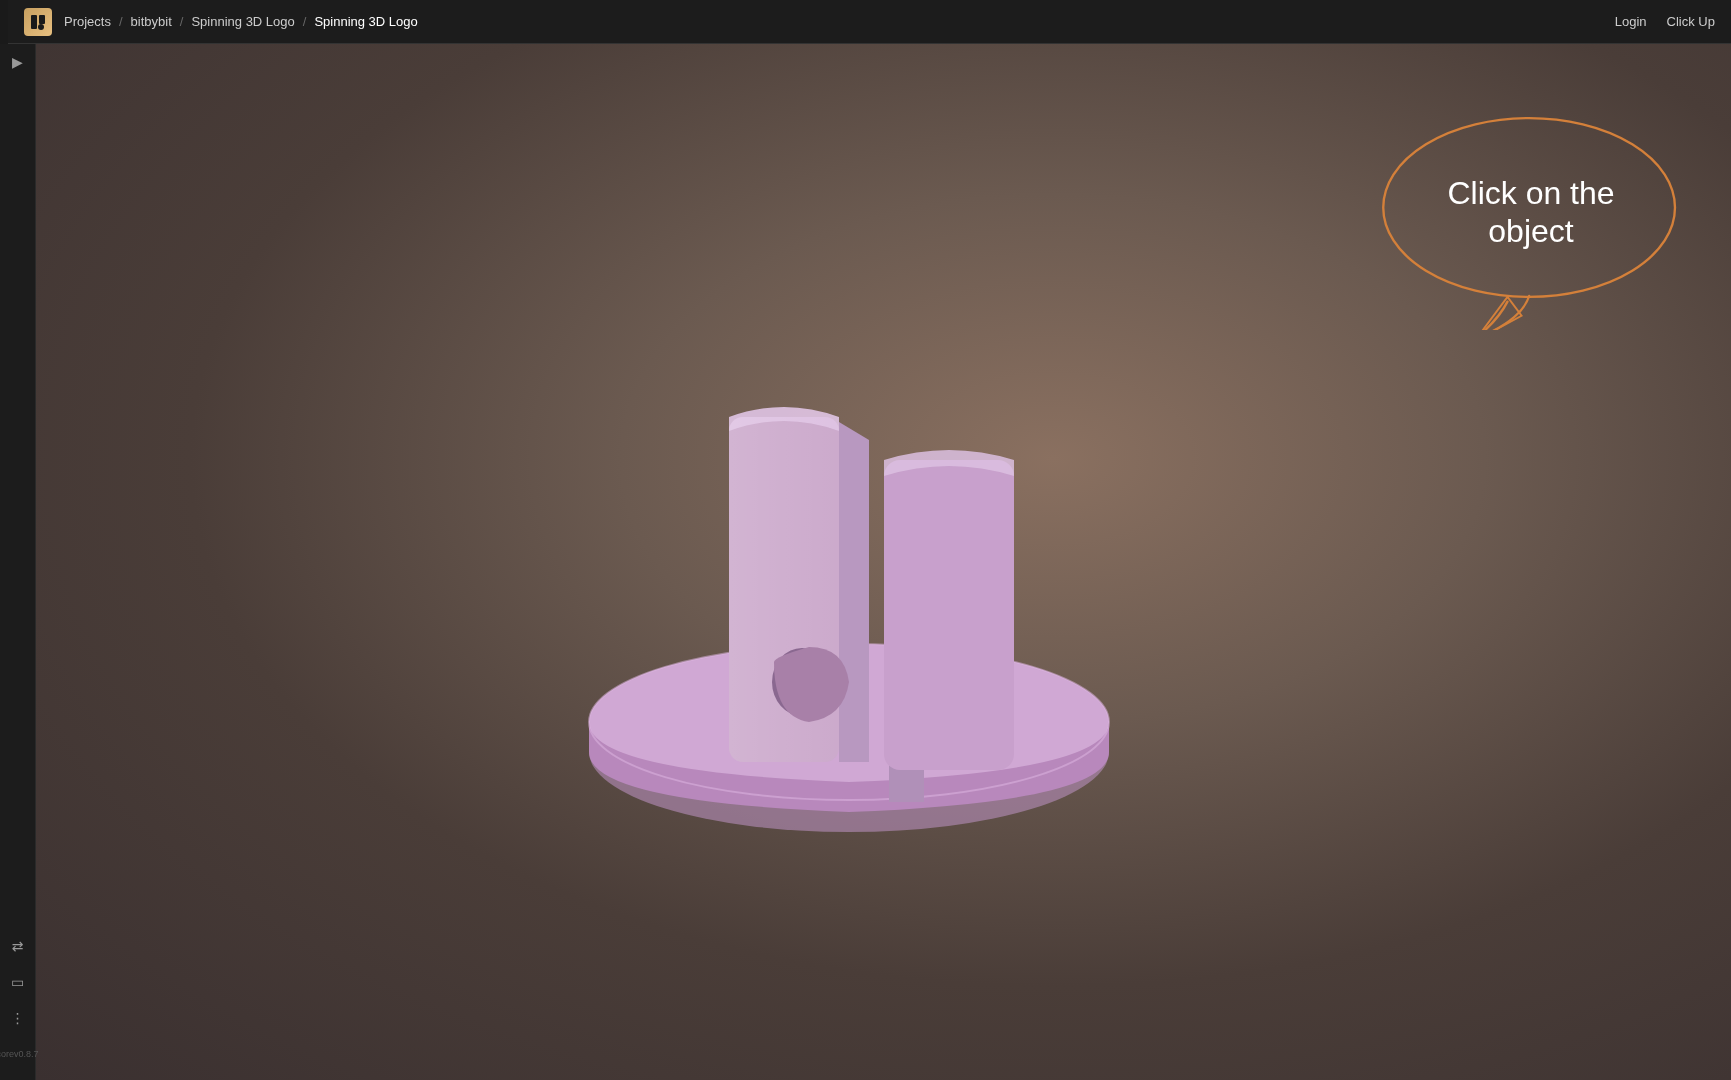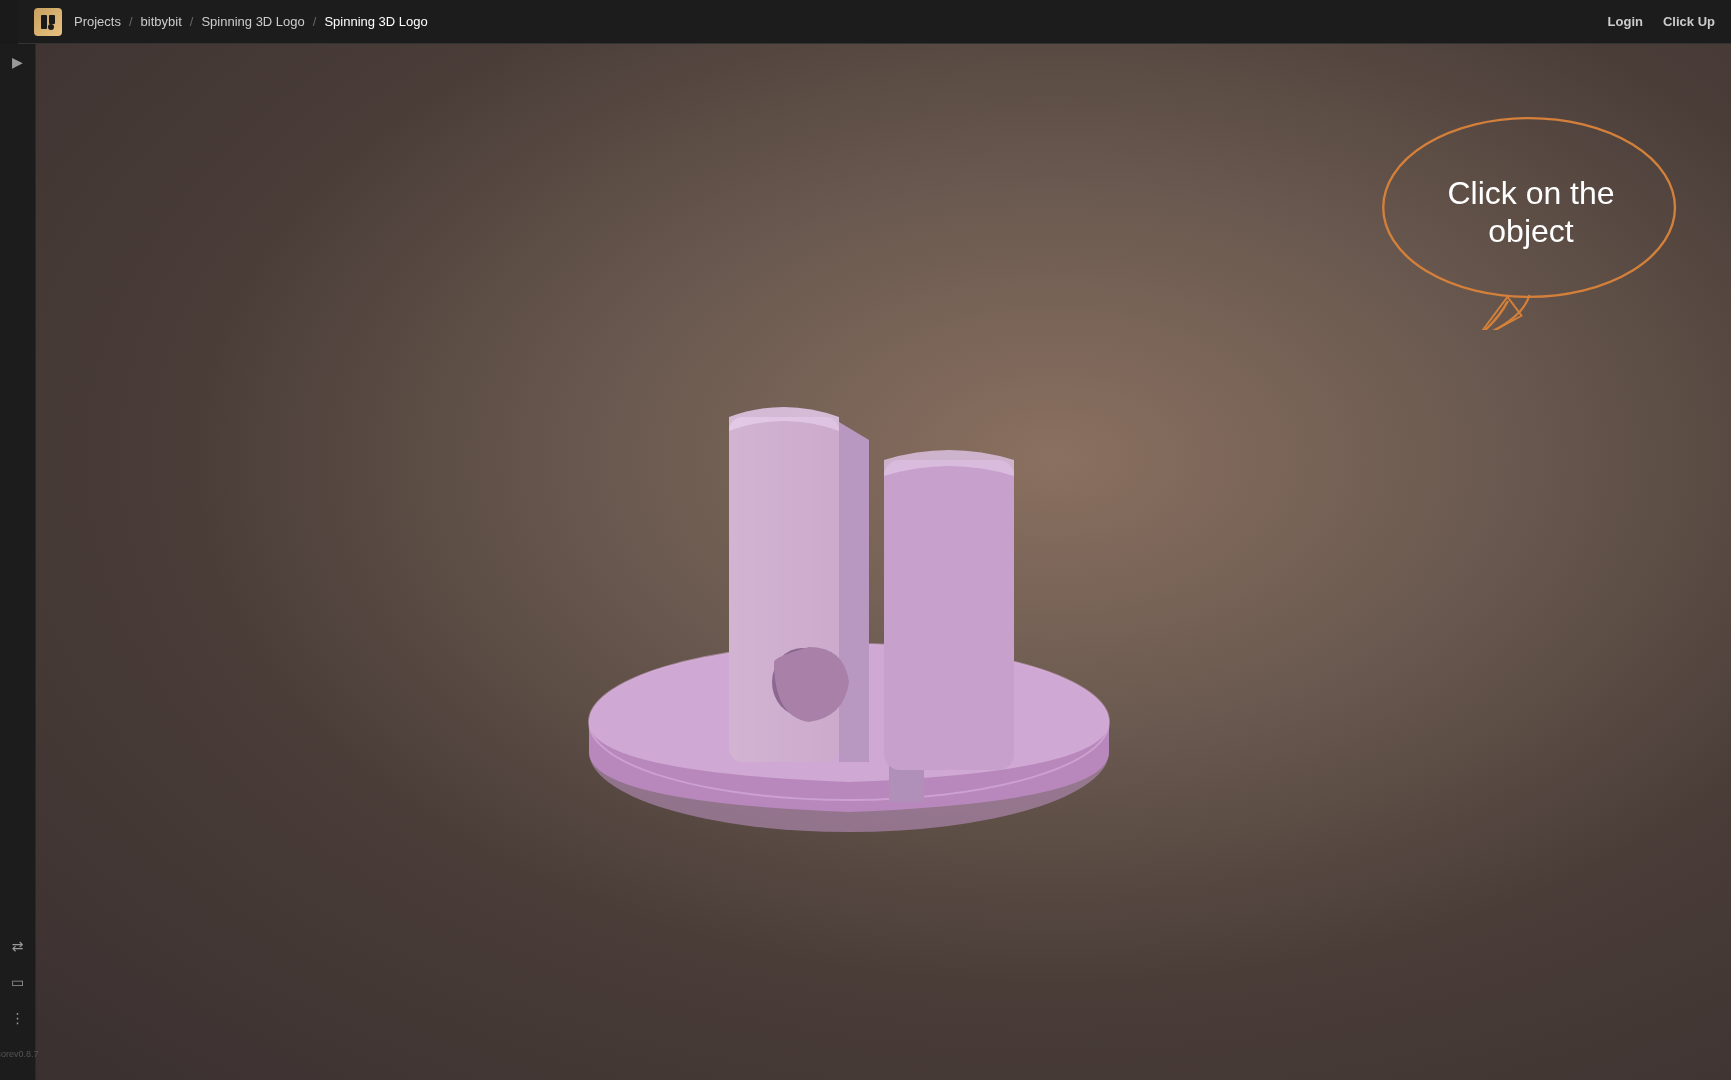--- a/index.html
+++ b/index.html
@@ -1,21 +1,21 @@
 <!DOCTYPE html>
 <html><head>
   <meta charset="utf-8">
   <style>
     * { margin: 0; padding: 0; box-sizing: border-box; }
     body { width: 1731px; height: 1080px; overflow: hidden; background: #1a1a1a; font-family: -apple-system, BlinkMacSystemFont, 'Segoe UI', sans-serif; }
 
     
     #topnav {
       position: absolute;
-      top: 0; left: 18px; right: 0;
+      top: 0; left: 8px; right: 0;
       height: 44px;
       background: #1c1c1c;
       display: flex;
       align-items: center;
       padding: 0 16px;
       z-index: 100;
       border-bottom: 1px solid #333;
     }
     #topnav .logo {
       width: 28px; height: 28px;
@@ -28,21 +28,21 @@
     }
     #topnav .breadcrumb {
       display: flex; align-items: center; gap: 8px;
       font-size: 13px; color: #ccc;
     }
     #topnav .breadcrumb .sep { color: #666; }
     #topnav .breadcrumb a { color: #ccc; text-decoration: none; }
     #topnav .breadcrumb .current { color: #fff; }
     #topnav .nav-right {
       margin-left: auto;
-      display: flex; gap: 20px; align-items: center; font-weight: bold;
+      display: flex; gap: 20px; align-items: center;
     }
     #topnav .nav-right a {
       color: #ccc; text-decoration: none; font-size: 13px;
     }
 
     
     #sidebar {
       position: absolute;
       top: 44px; left: 0; bottom: 0;
       width: 36px;

